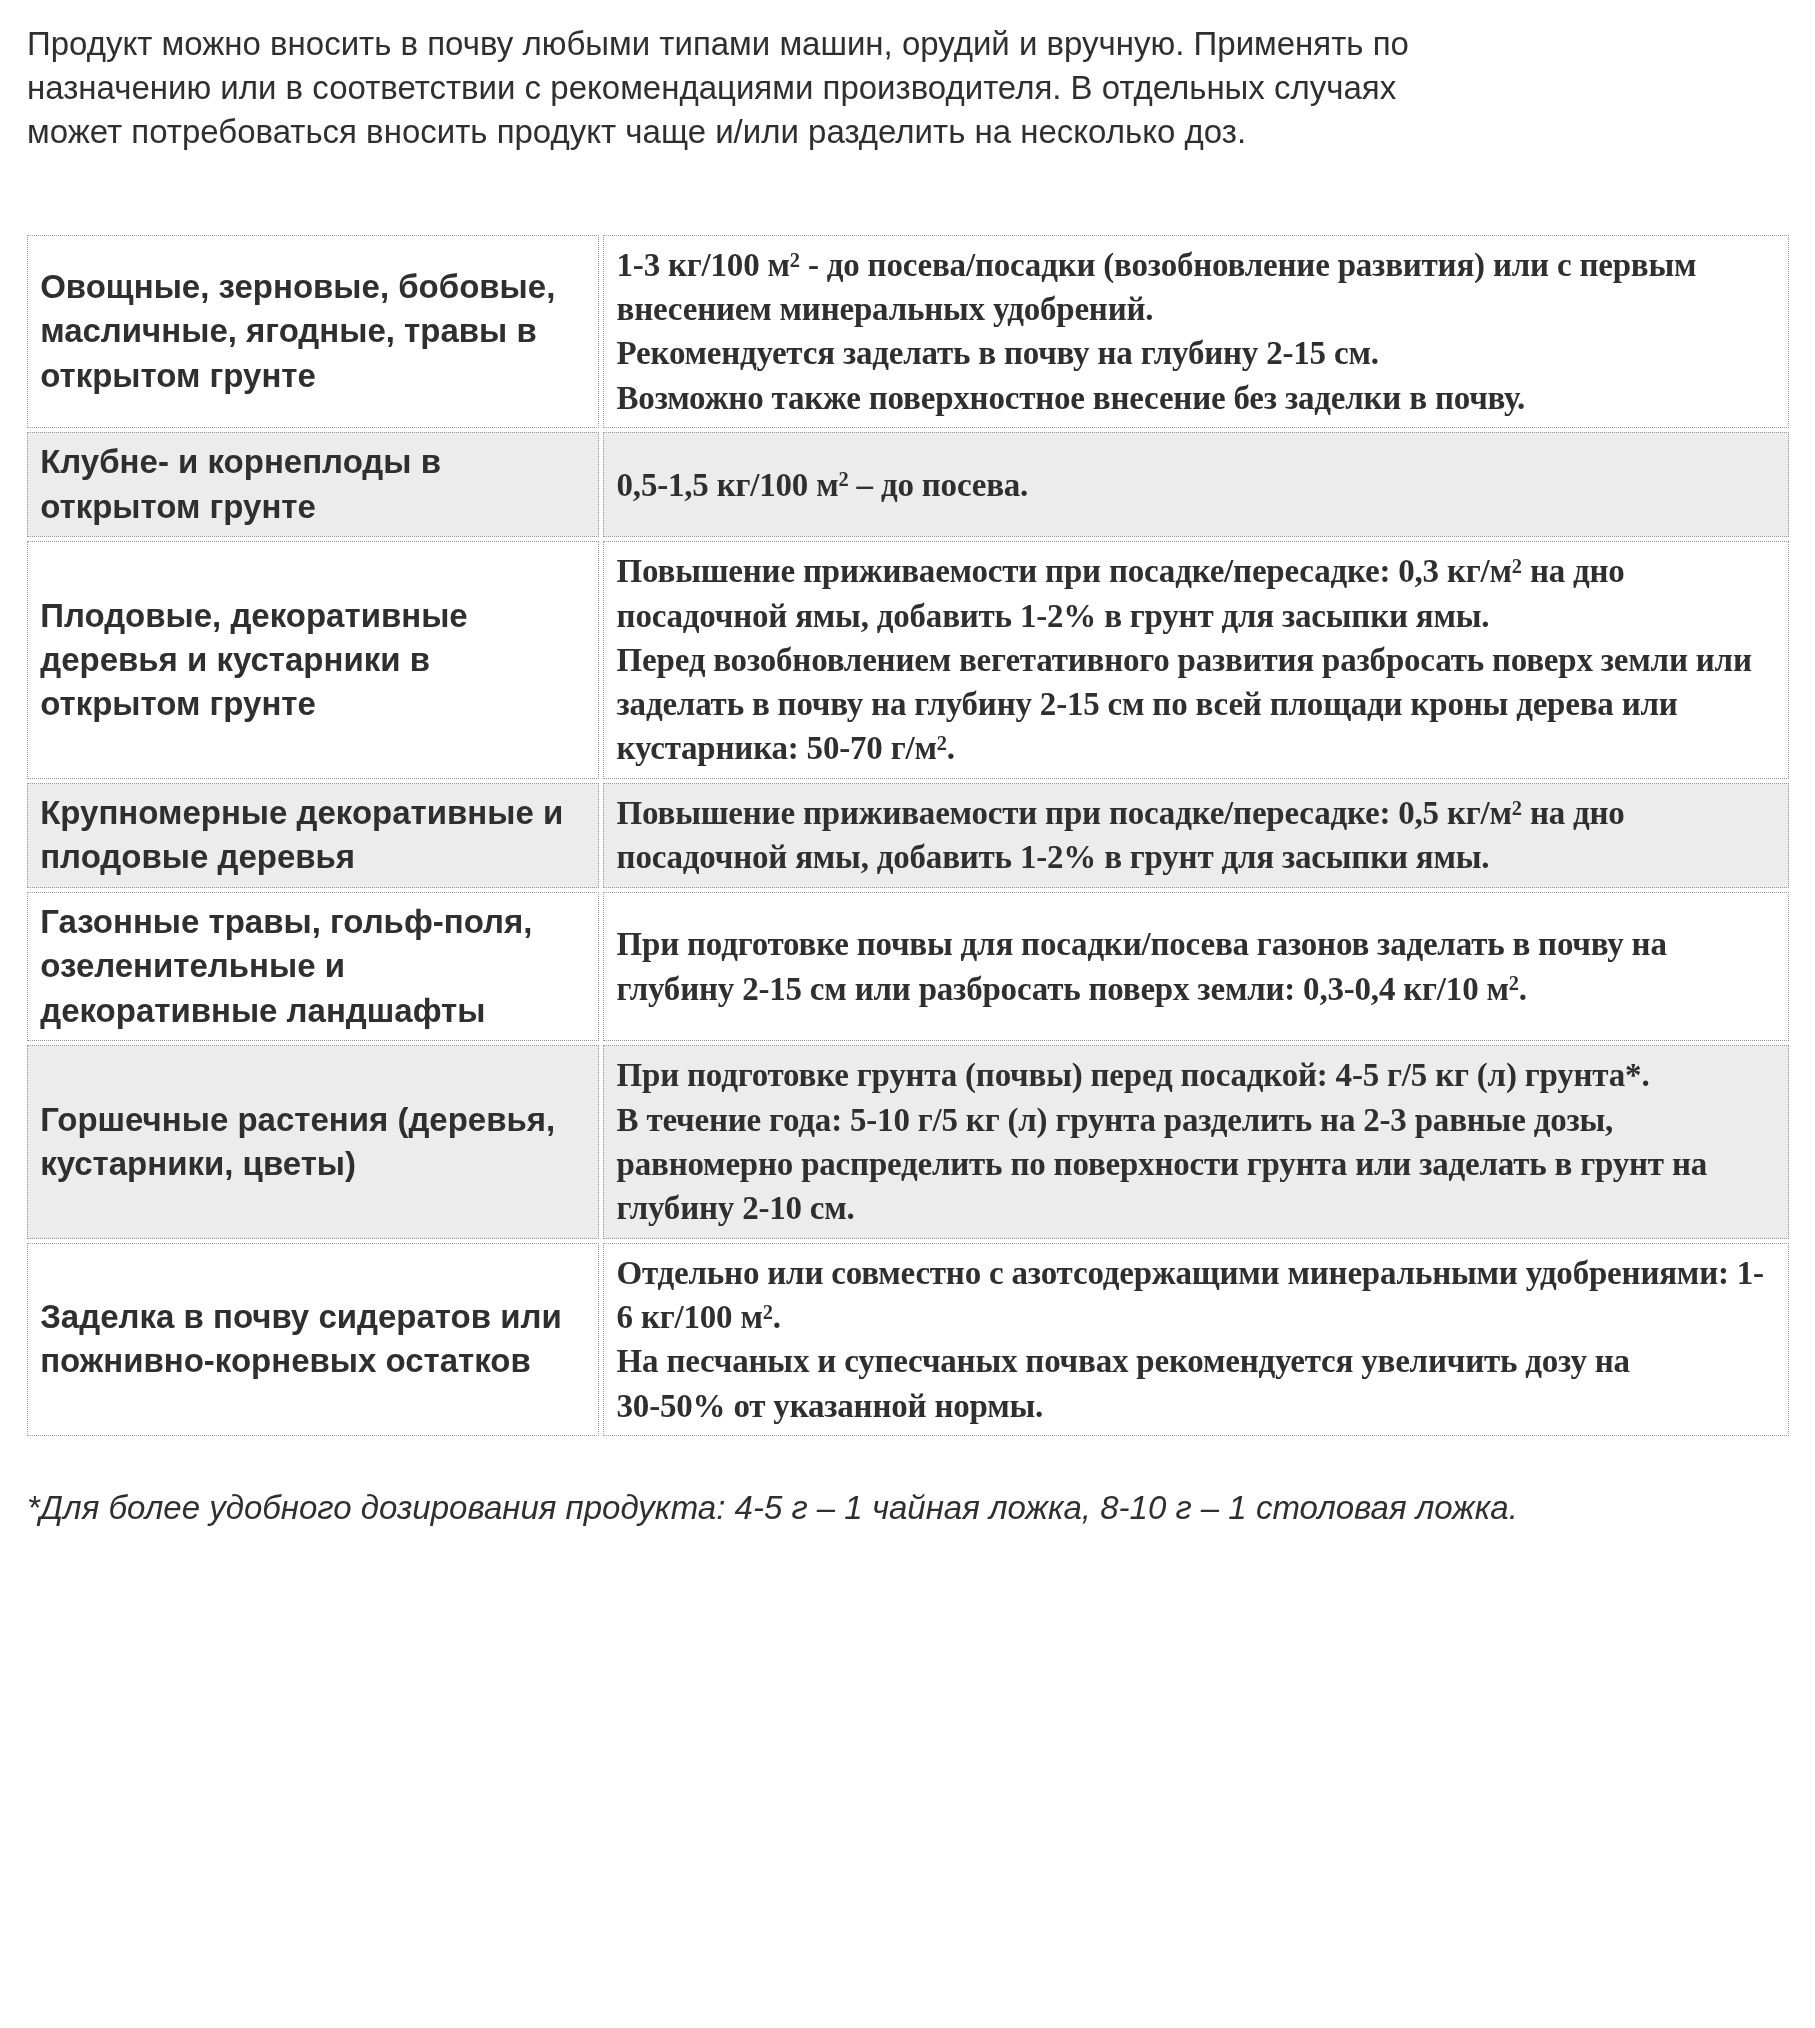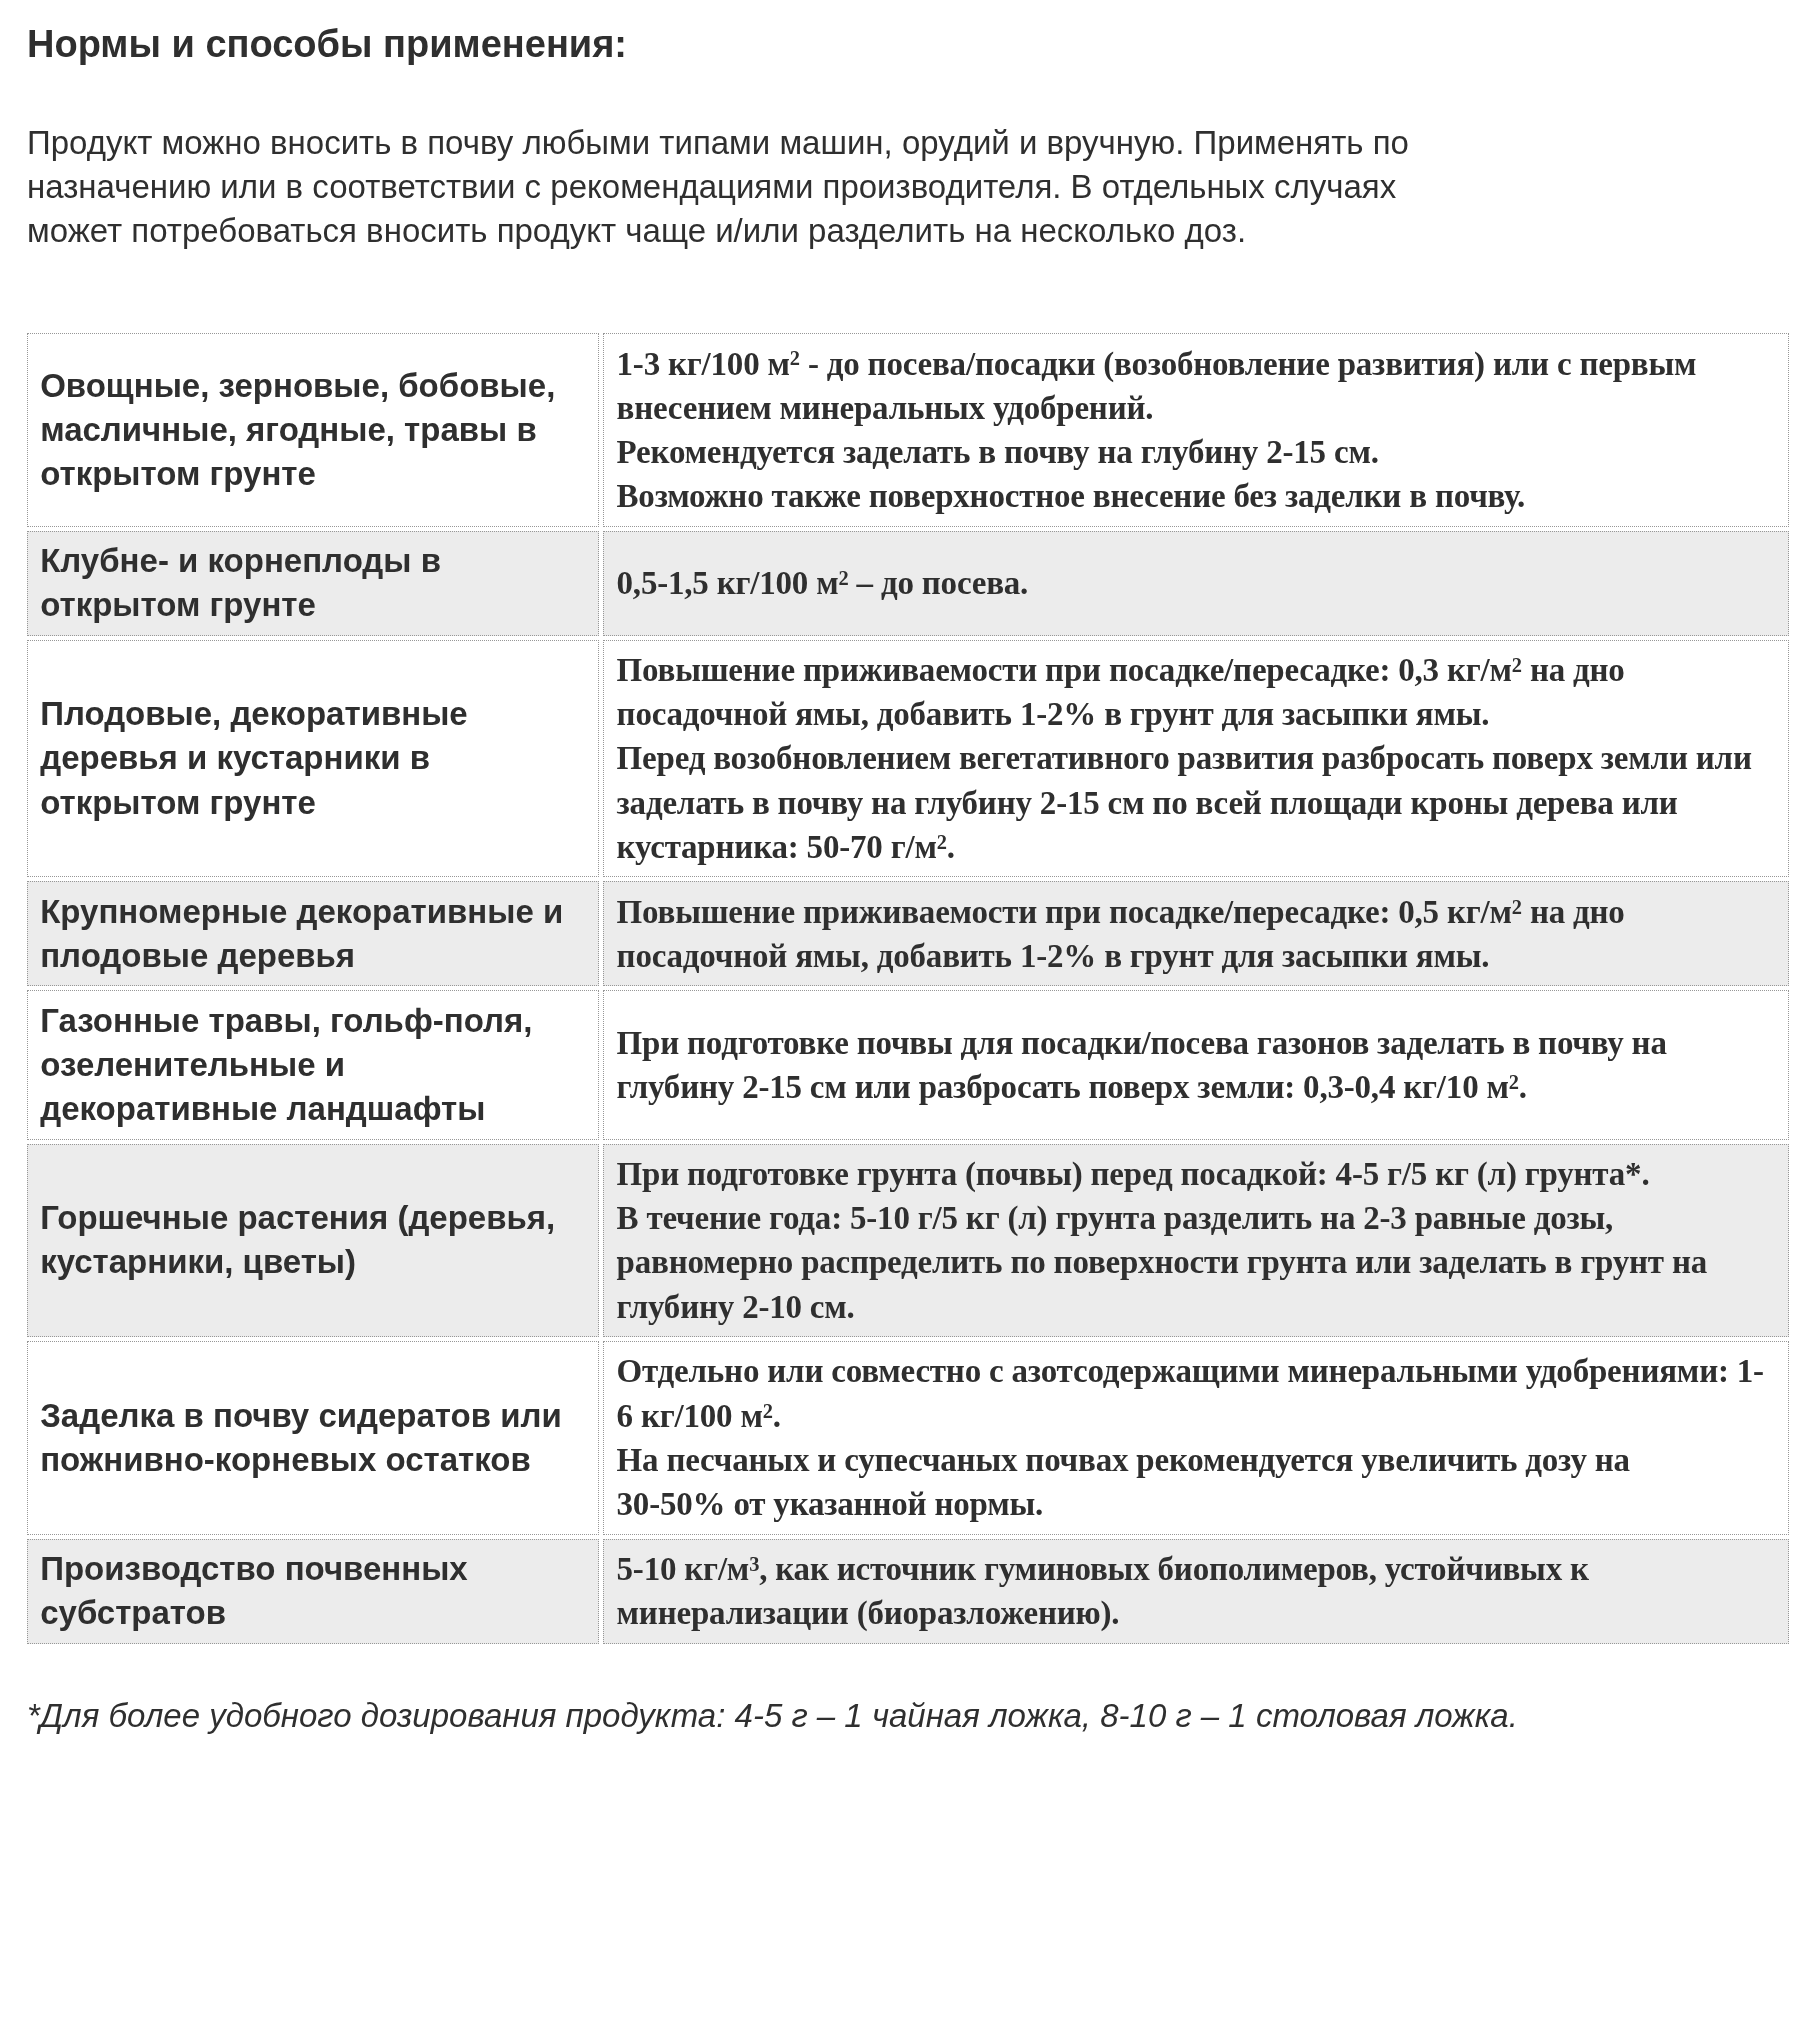--- a/index.html
+++ b/index.html
@@ -74,21 +74,20 @@
     line-height: 1.3;
     font-style: italic;
     margin: 47px 0 0 0;
   }
 </style>
 </head>
 <body>
 
 <div class="page">
 
-  <h1 class="doc-title">Нормы и способы применения:</h1>
 
   <p class="intro">Продукт можно вносить в почву любыми типами машин, орудий и вручную. Применять по назначению или в соответствии с рекомендациями производителя. В отдельных случаях может потребоваться вносить продукт чаще и/или разделить на несколько доз.</p>
 
   <table class="rates">
     <tbody>
         <tr>
           <td class="cat">Овощные, зерновые, бобовые, масличные, ягодные, травы в открытом грунте</td>
           <td class="ins">
             <div class="line"><span>1-3 кг/100 м</span><span class="sup">2</span><span> - до посева/посадки (возобновление развития) или с первым внесением минеральных удобрений.</span></div>
             <div class="line"><span>Рекомендуется заделать в почву на глубину 2-15 см.</span></div>
@@ -128,25 +127,19 @@
           </td>
         </tr>
         <tr>
           <td class="cat">Заделка в почву сидератов или пожнивно-корневых остатков</td>
           <td class="ins">
             <div class="line"><span>Отдельно или совместно с азотсодержащими минеральными удобрениями: 1-6 кг/100 м</span><span class="sup">2</span><span>.</span></div>
             <div class="line"><span>На песчаных и супесчаных почвах рекомендуется увеличить дозу на</span></div>
             <div class="line"><span>30-50% от указанной нормы.</span></div>
           </td>
         </tr>
-        <tr>
-          <td class="cat">Производство почвенных субстратов</td>
-          <td class="ins">
-            <div class="line"><span>5-10 кг/м</span><span class="sup">3</span><span>, как источник гуминовых биополимеров, устойчивых к минерализации (биоразложению).</span></div>
-          </td>
-        </tr>
       </tbody>
   </table>
 
   <p class="footnote">*Для более удобного дозирования продукта: 4-5 г – 1 чайная ложка, 8-10 г – 1 столовая ложка.</p>
 
 </div>
 
 
 </body></html>

